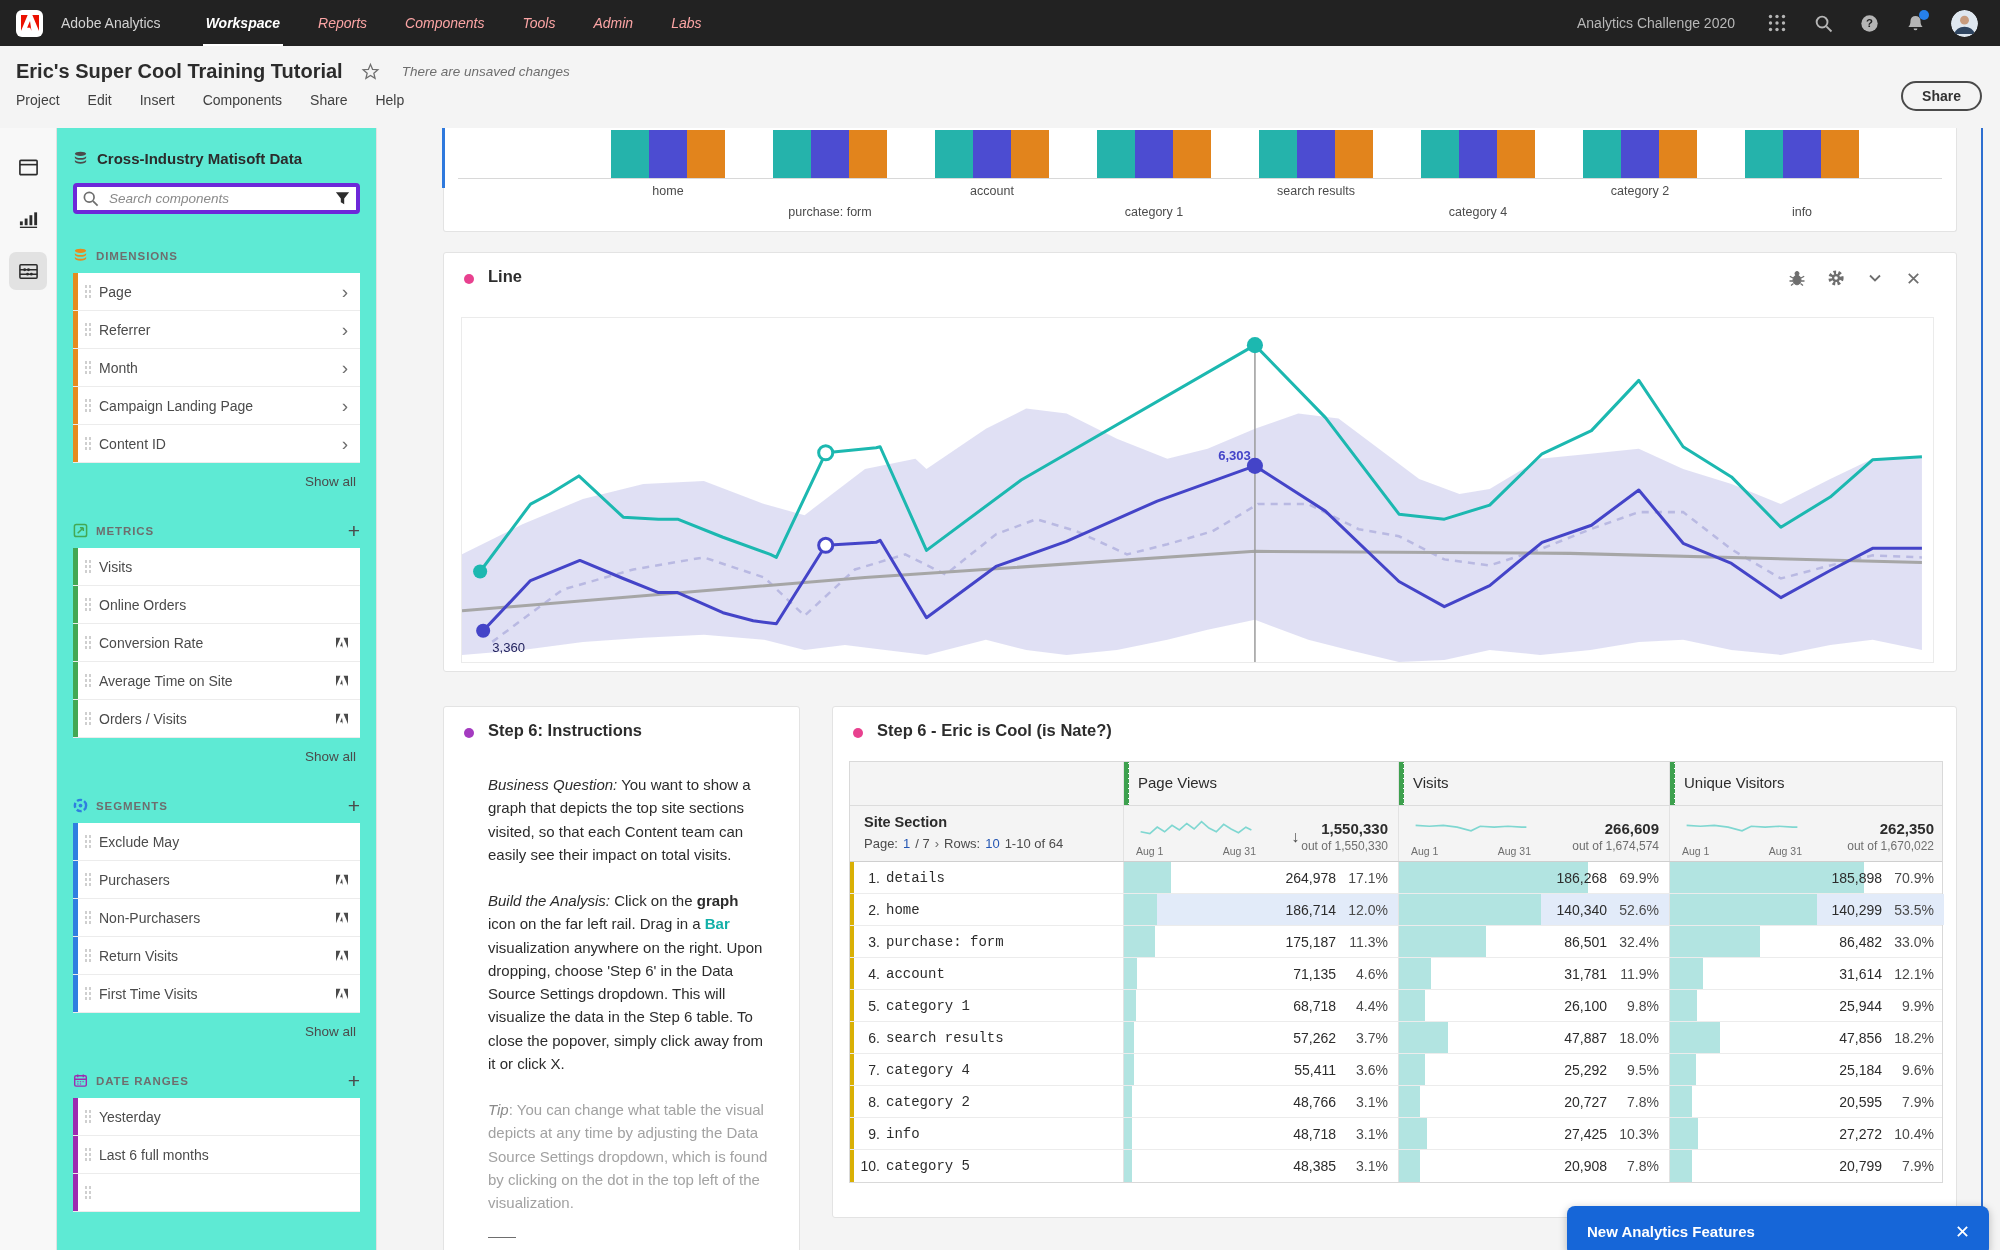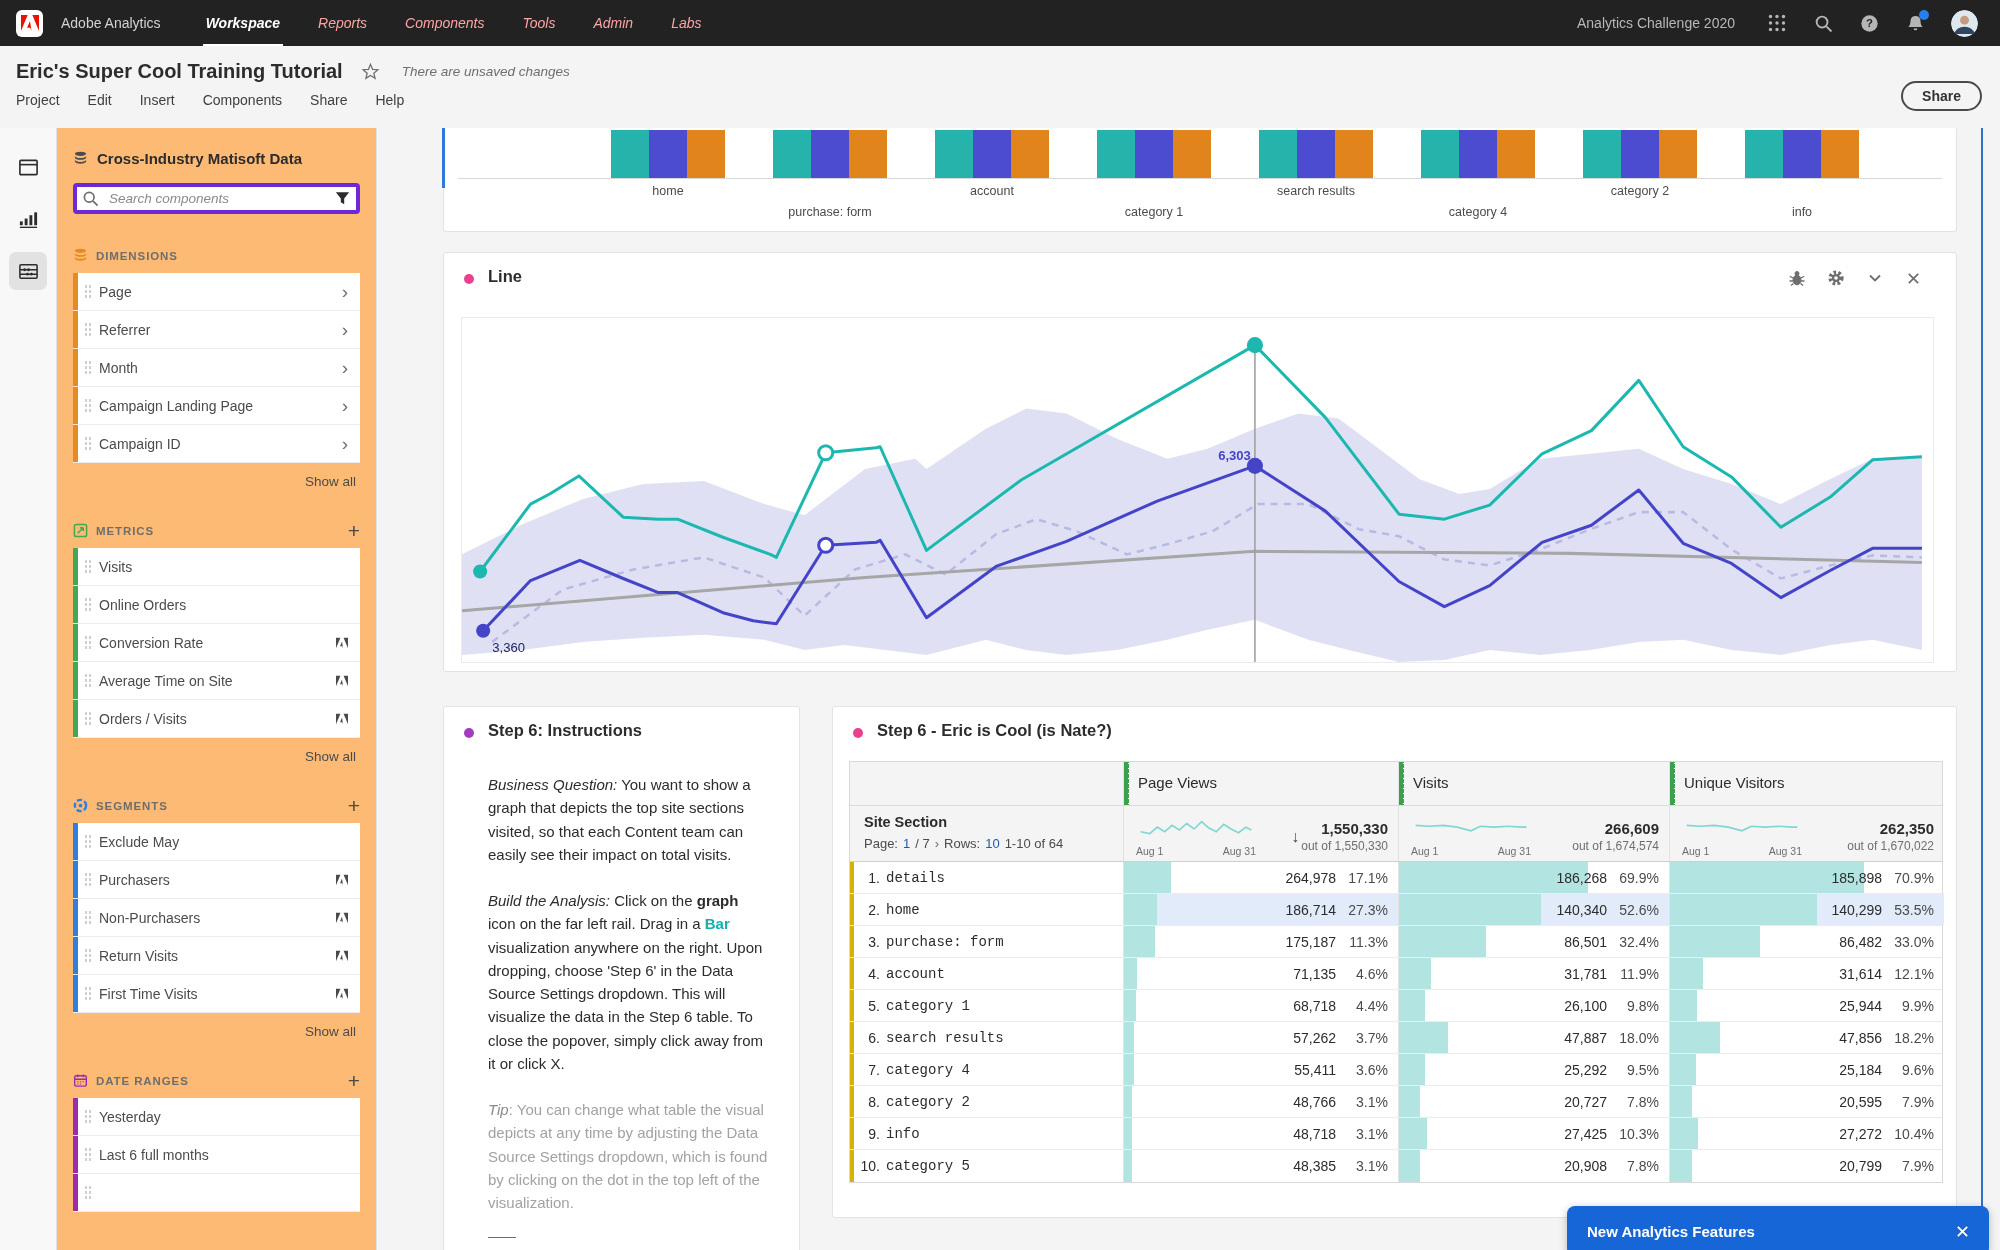--- a/index.html
+++ b/index.html
@@ -30,21 +30,21 @@
   .share-btn{position:absolute;right:18px;top:35px;border:2px solid #4a4a4a;border-radius:17px;padding:5px 19px;font-size:14px;font-weight:700;color:#323232;background:transparent;cursor:pointer;}
   .menu-row{display:flex;gap:0;padding:9px 0 0 16px;}
   .menu-item{font-size:14px;color:#404040;margin-right:28px;cursor:pointer;}
 
   
   .rail{position:absolute;left:0;top:128px;width:57px;height:1122px;background:#f8f8f8;border-right:1px solid #e2e2e2;display:flex;flex-direction:column;align-items:center;padding-top:20px;gap:14px;z-index:20;}
   .rail-btn{width:38px;height:38px;border-radius:7px;display:flex;align-items:center;justify-content:center;cursor:pointer;}
   .rail-btn.sel{background:#e2e2e2;}
 
   
-  .sidebar{position:absolute;left:57px;top:128px;width:320px;height:1122px;background:#fdba74;border-right:1px solid #e2e2e2;overflow:hidden;padding:22px 16px 8px 16px;z-index:20;}
+  .sidebar{position:absolute;left:57px;top:128px;width:320px;height:1122px;background:#5eead4;border-right:1px solid #e2e2e2;overflow:hidden;padding:22px 16px 8px 16px;z-index:20;}
   .ds-row{display:flex;align-items:center;gap:9px;margin-bottom:16px;}
   .ds-name{font-size:15px;font-weight:700;color:#2c2c2c;}
   .search-wrap{position:relative;margin-bottom:4px;}
   .search-wrap input{width:100%;height:31px;border:4px solid #6d28d9;border-radius:4px;background:#fff;padding:0 34px 0 32px;font-size:13.5px;font-style:italic;color:#4b4b4b;outline:none;}
   .search-wrap input::placeholder{color:#8a8a8a;font-style:italic;}
   .search-mag{position:absolute;left:9px;top:7px;}
   .filter-ic{position:absolute;right:9px;top:7px;cursor:pointer;}
   .sec-head{display:flex;align-items:center;gap:8px;margin:34px 0 10px 0;}
   .sec-title{font-size:11.5px;font-weight:700;letter-spacing:.9px;color:#6e6e6e;}
   .sec-plus{margin-left:auto;font-size:21px;font-weight:300;color:#4b4b4b;cursor:pointer;line-height:14px;}
@@ -307,21 +307,21 @@
           </div>
           <div class="comp-item">
             <span class="comp-bar" style="background: rgb(230, 139, 30);"></span>
             <span class="comp-dots"></span>
             <span class="comp-label">Campaign Landing Page</span>
             <span class="comp-chev">›</span>
           </div>
           <div class="comp-item">
             <span class="comp-bar" style="background: rgb(230, 139, 30);"></span>
             <span class="comp-dots"></span>
-            <span class="comp-label">Campaign ID</span>
+            <span class="comp-label">Content ID</span>
             <span class="comp-chev">›</span>
           </div>
         </div>
         <div class="show-all">Show all</div>
         <div class="sec-head">
           <span style="display: flex;">
             <svg viewBox="0 0 16 16" width="15" height="15" fill="none" stroke="#43a854" stroke-width="1.6">
               <rect x="1.5" y="1.5" width="13" height="13" rx="2"></rect>
               <path d="M5 11l6-6M11 5H7.4M11 5v3.6"></path>
             </svg>
@@ -672,21 +672,21 @@
             </div>
             <div class="t-row">
               <div class="t-c rl-cell" style="width: 273px;">
                 <span class="rl-bar"></span>
                 <span class="rl-num">2.</span>
                 <span class="rl-name">home</span>
               </div>
               <div class="t-c m-cell hl" style="width: 275px;">
                 <span class="m-bar" style="width: 12%;"></span>
                 <span class="m-val">186,714</span>
-                <span class="m-pct">27.3%</span>
+                <span class="m-pct">12.0%</span>
               </div>
               <div class="t-c m-cell hl" style="width: 271px;">
                 <span class="m-bar" style="width: 52.6%;"></span>
                 <span class="m-val">140,340</span>
                 <span class="m-pct">52.6%</span>
               </div>
               <div class="t-c m-cell hl" style="width: 275px;">
                 <span class="m-bar" style="width: 53.5%;"></span>
                 <span class="m-val">140,299</span>
                 <span class="m-pct">53.5%</span>

